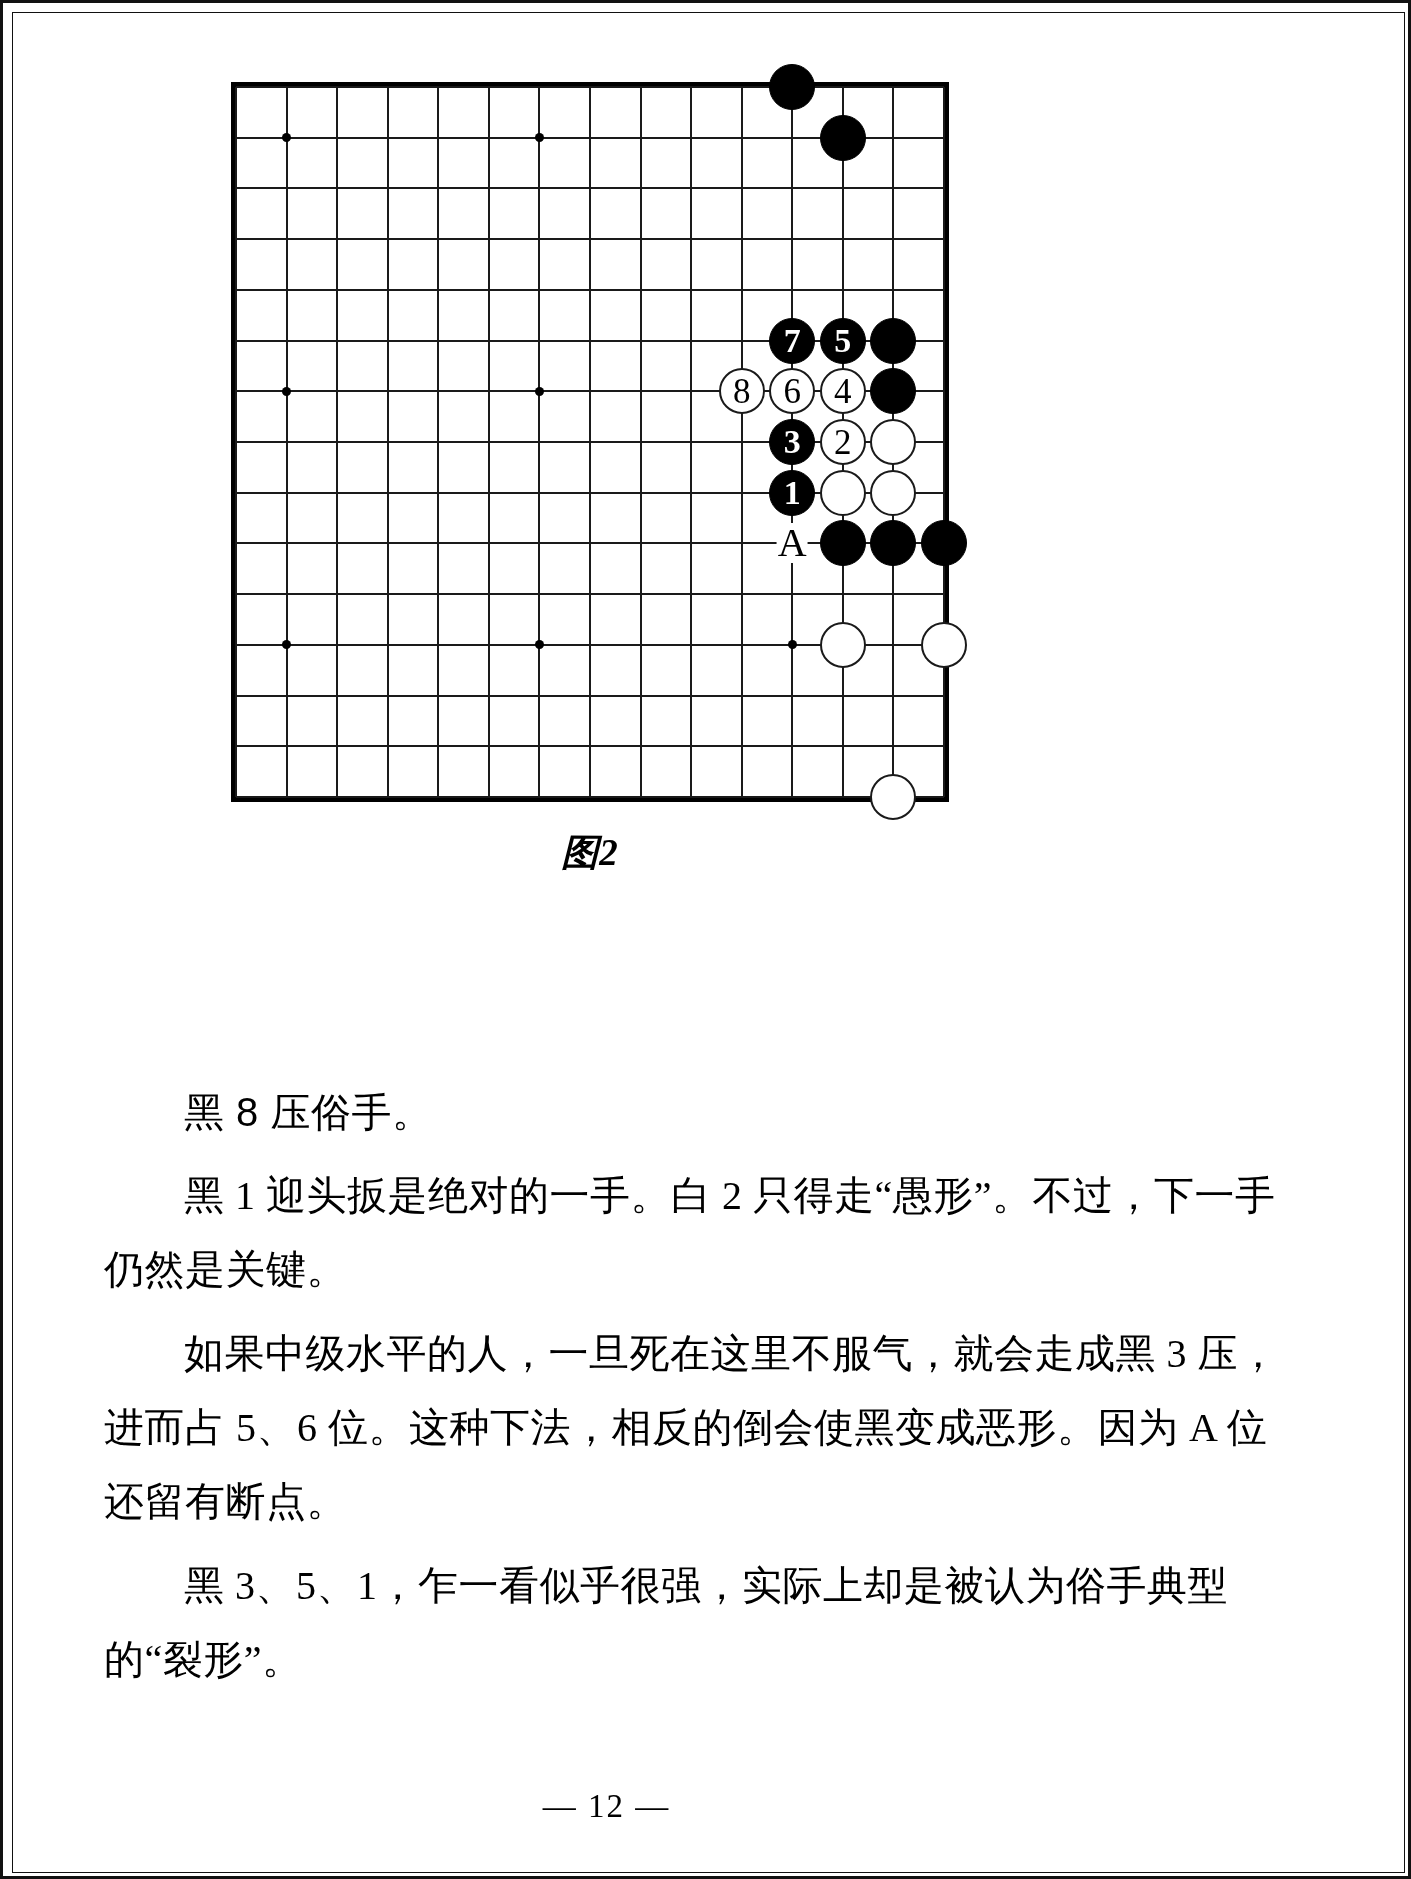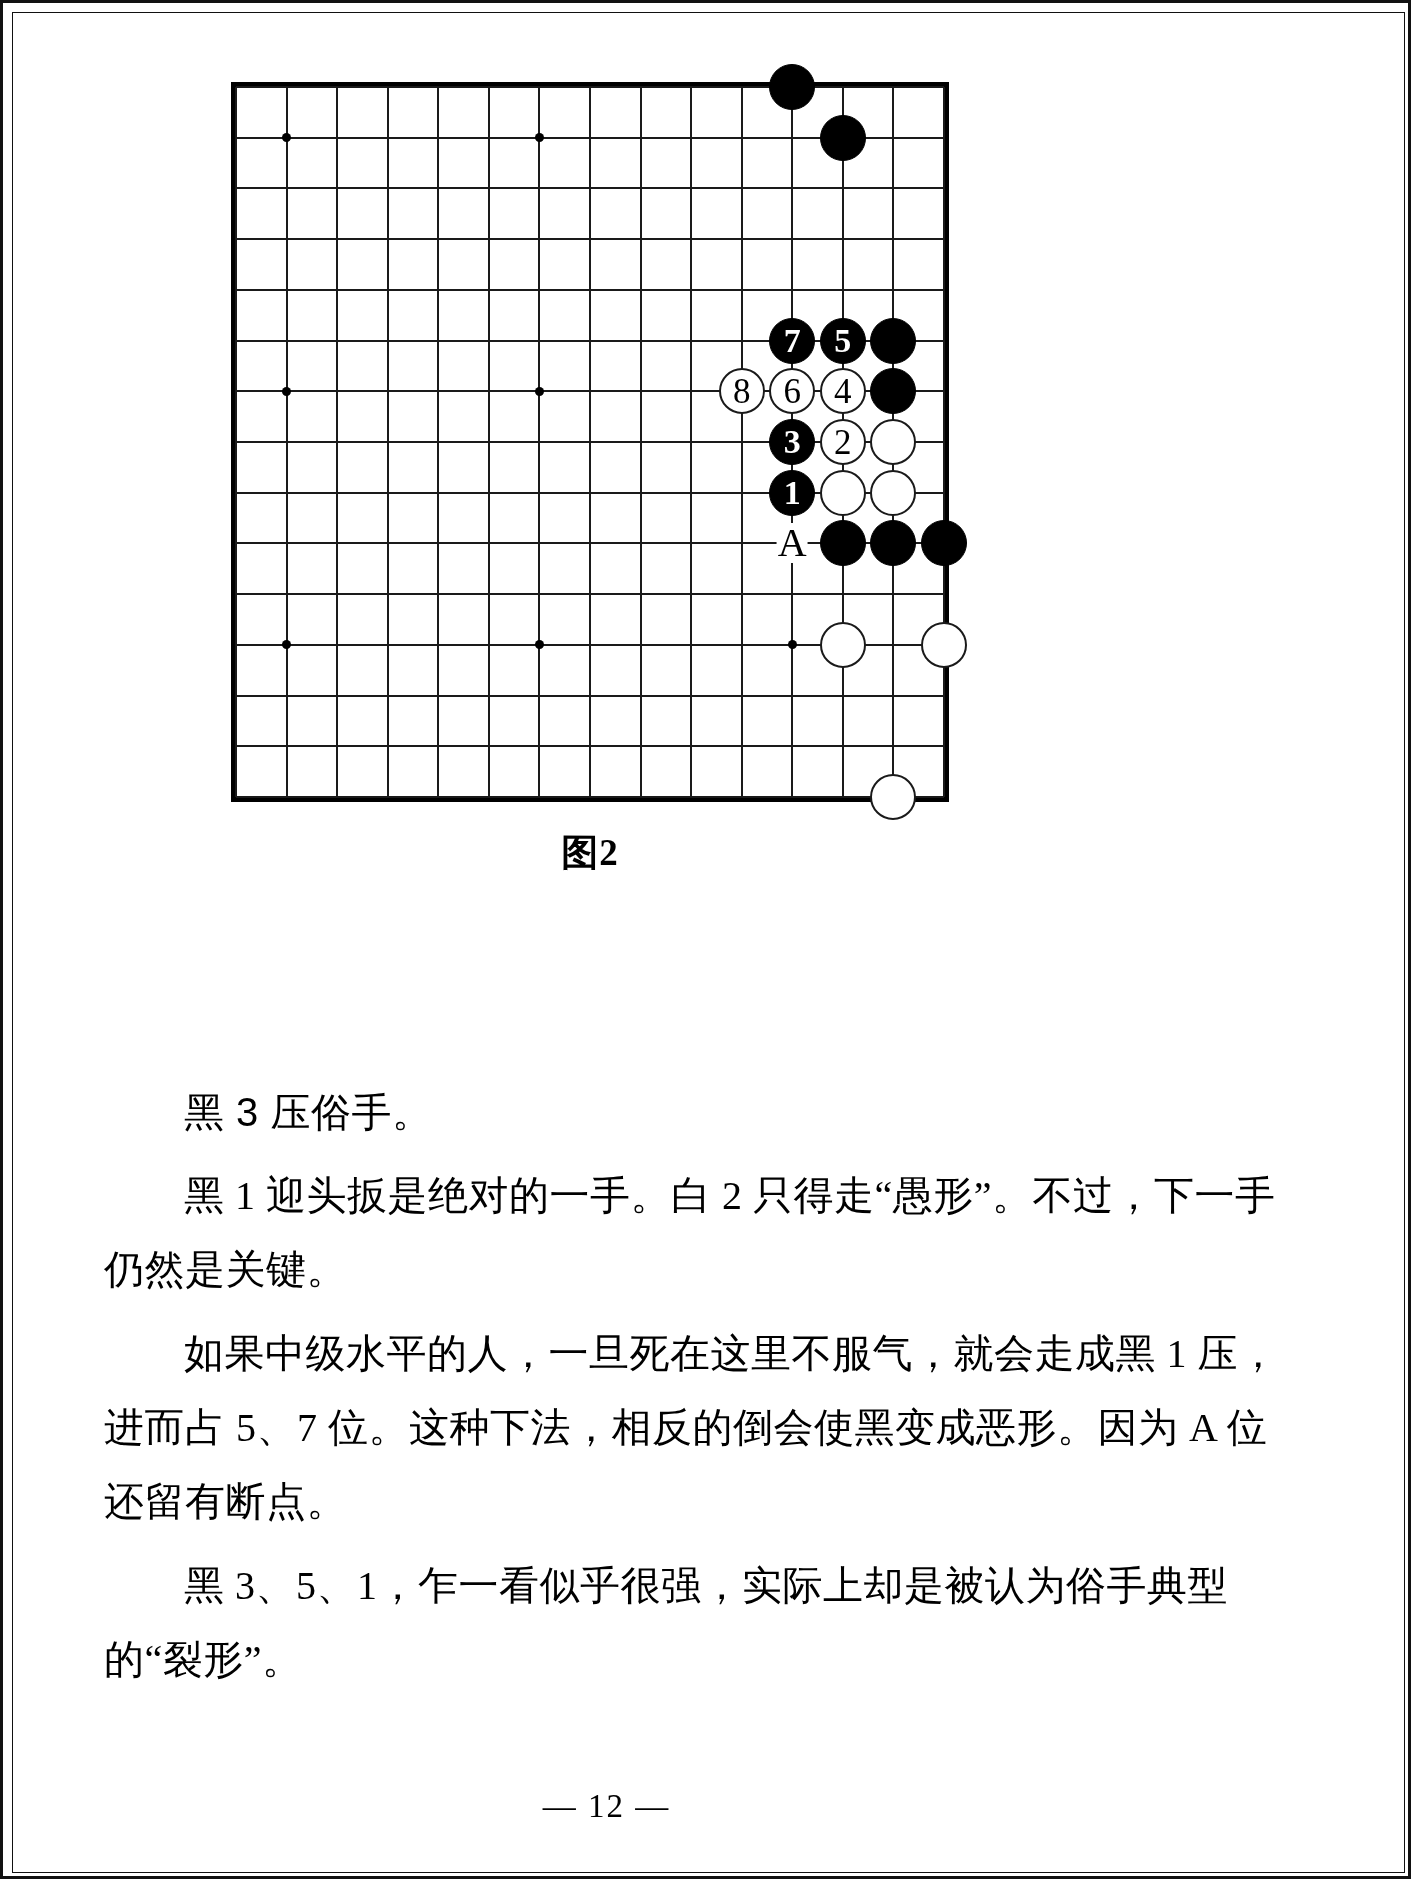--- a/index.html
+++ b/index.html
@@ -117,20 +117,21 @@
   #figure-caption {
     position: absolute;
     left: 231px;
     top: 828px;
     width: 718px;
     text-align: center;
     font-family: "Liberation Serif", serif;
     font-size: 37px;
     font-weight: bold;
     letter-spacing: 1px;
+    font-style: italic;
   }
 
   
   #body-text {
     position: absolute;
     left: 104px;
     top: 1075px;
     width: 1200px;
     font-family: "Liberation Sans", sans-serif;
     font-size: 40px;
@@ -234,19 +235,19 @@
         <div class="stone white" style="left: 708px; top: 557.857px;"></div>
         <div class="stone white" style="left: 657.429px; top: 710px;"></div>
         <div class="marker-label" style="left: 556.286px; top: 456.429px;">A</div>
       </div>
   </div>
 
   <div id="figure-caption">图2</div>
 </div>
 
 <div id="body-text">
-    <p class="">黑 3 压俗手。</p>
+    <p class="">黑 8 压俗手。</p>
     <p class="wrapline">黑 1 迎头扳是绝对的一手。白 2 只得走“愚形”。不过，下一手仍然是关键。</p>
-    <p class="wrapline">如果中级水平的人，一旦死在这里不服气，就会走成黑 1 压，进而占 5、7 位。这种下法，相反的倒会使黑变成恶形。因为 A 位还留有断点。</p>
+    <p class="wrapline">如果中级水平的人，一旦死在这里不服气，就会走成黑 3 压，进而占 5、6 位。这种下法，相反的倒会使黑变成恶形。因为 A 位还留有断点。</p>
     <p class="wrapline">黑 3、5、1，乍一看似乎很强，实际上却是被认为俗手典型的“裂形”。</p>
   </div>
 
 <div id="page-footer">— 12 —</div>
 
 </body></html>

